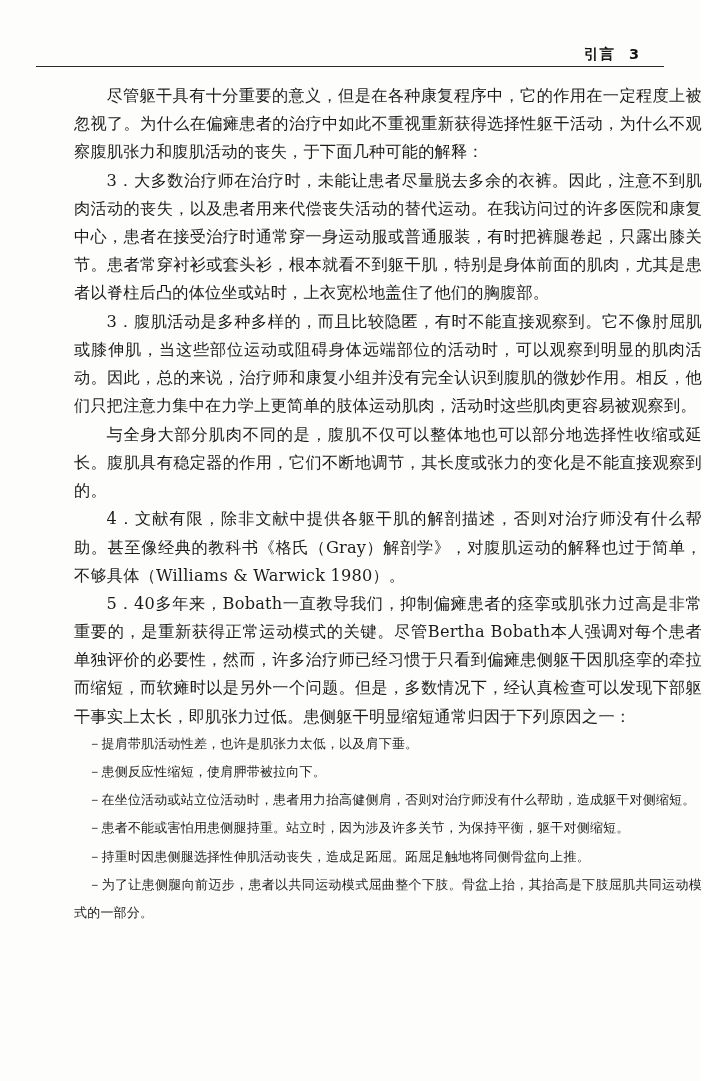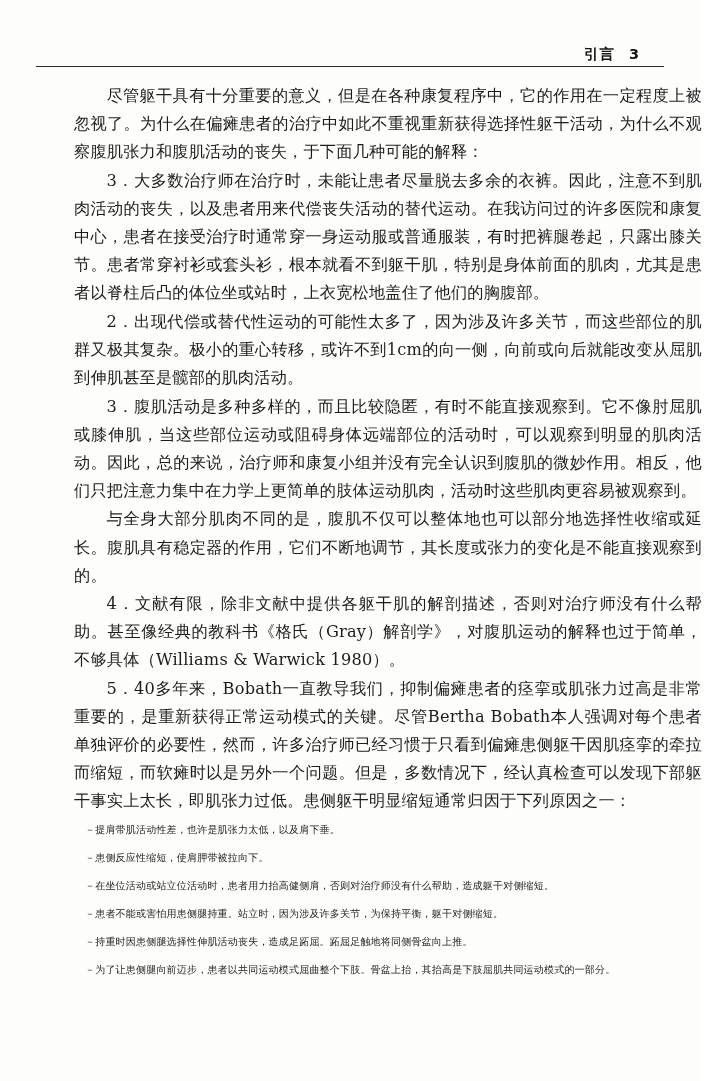--- a/index.html
+++ b/index.html
@@ -72,27 +72,27 @@
     line-height: 28.1px;
     text-align: justify;
     text-justify: inter-character;
     text-indent: 2em;
     letter-spacing: 0.2px;
     font-family: "DejaVu Serif", "Liberation Serif", serif;
     color: #1c1c1c;
   }
   p.dash {
     margin: 0;
-    font-size: 10px;
+    font-size: 13px;
     line-height: 28.1px;
     text-align: justify;
     text-justify: inter-character;
     text-indent: 1.1em;
     letter-spacing: 0.2px;
-    font-family: Liberation Serif, serif;
+    font-family: Liberation Mono, monospace;
     color: #1c1c1c;
   }
 </style>
 </head>
 <body>
 
 <div class="page">
 
   <div class="header">
     <div class="header-inner">
@@ -100,21 +100,20 @@
       <span class="page-number">3</span>
     </div>
   </div>
 
   <div class="rule"></div>
 
   <div class="body-area">
 
     <p class="para">尽管躯干具有十分重要的意义，但是在各种康复程序中，它的作用在一定程度上被忽视了。为什么在偏瘫患者的治疗中如此不重视重新获得选择性躯干活动，为什么不观察腹肌张力和腹肌活动的丧失，于下面几种可能的解释：</p>
     <p class="para">3．大多数治疗师在治疗时，未能让患者尽量脱去多余的衣裤。因此，注意不到肌肉活动的丧失，以及患者用来代偿丧失活动的替代运动。在我访问过的许多医院和康复中心，患者在接受治疗时通常穿一身运动服或普通服装，有时把裤腿卷起，只露出膝关节。患者常穿衬衫或套头衫，根本就看不到躯干肌，特别是身体前面的肌肉，尤其是患者以脊柱后凸的体位坐或站时，上衣宽松地盖住了他们的胸腹部。</p>
-    <p class="para">2．出现代偿或替代性运动的可能性太多了，因为涉及许多关节，而这些部位的肌群又极其复杂。极小的重心转移，或许不到1cm的向一侧，向前或向后就能改变从屈肌到伸肌甚至是髋部的肌肉活动。</p>
     <p class="para">3．腹肌活动是多种多样的，而且比较隐匿，有时不能直接观察到。它不像肘屈肌或膝伸肌，当这些部位运动或阻碍身体远端部位的活动时，可以观察到明显的肌肉活动。因此，总的来说，治疗师和康复小组并没有完全认识到腹肌的微妙作用。相反，他们只把注意力集中在力学上更简单的肢体运动肌肉，活动时这些肌肉更容易被观察到。</p>
     <p class="para">与全身大部分肌肉不同的是，腹肌不仅可以整体地也可以部分地选择性收缩或延长。腹肌具有稳定器的作用，它们不断地调节，其长度或张力的变化是不能直接观察到的。</p>
     <p class="para">4．文献有限，除非文献中提供各躯干肌的解剖描述，否则对治疗师没有什么帮助。甚至像经典的教科书《格氏（Gray）解剖学》，对腹肌运动的解释也过于简单，不够具体（Williams &amp; Warwick 1980）。</p>
     <p class="para">5．40多年来，Bobath一直教导我们，抑制偏瘫患者的痉挛或肌张力过高是非常重要的，是重新获得正常运动模式的关键。尽管Bertha Bobath本人强调对每个患者单独评价的必要性，然而，许多治疗师已经习惯于只看到偏瘫患侧躯干因肌痉挛的牵拉而缩短，而软瘫时以是另外一个问题。但是，多数情况下，经认真检查可以发现下部躯干事实上太长，即肌张力过低。患侧躯干明显缩短通常归因于下列原因之一：</p>
 
     <p class="dash">－提肩带肌活动性差，也许是肌张力太低，以及肩下垂。</p>
     <p class="dash">－患侧反应性缩短，使肩胛带被拉向下。</p>
     <p class="dash">－在坐位活动或站立位活动时，患者用力抬高健侧肩，否则对治疗师没有什么帮助，造成躯干对侧缩短。</p>
     <p class="dash">－患者不能或害怕用患侧腿持重。站立时，因为涉及许多关节，为保持平衡，躯干对侧缩短。</p>
     <p class="dash">－持重时因患侧腿选择性伸肌活动丧失，造成足跖屈。跖屈足触地将同侧骨盆向上推。</p>

